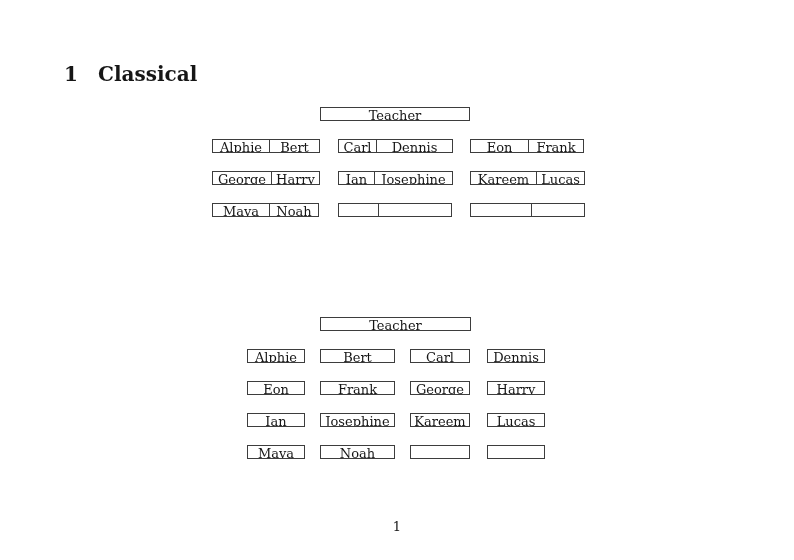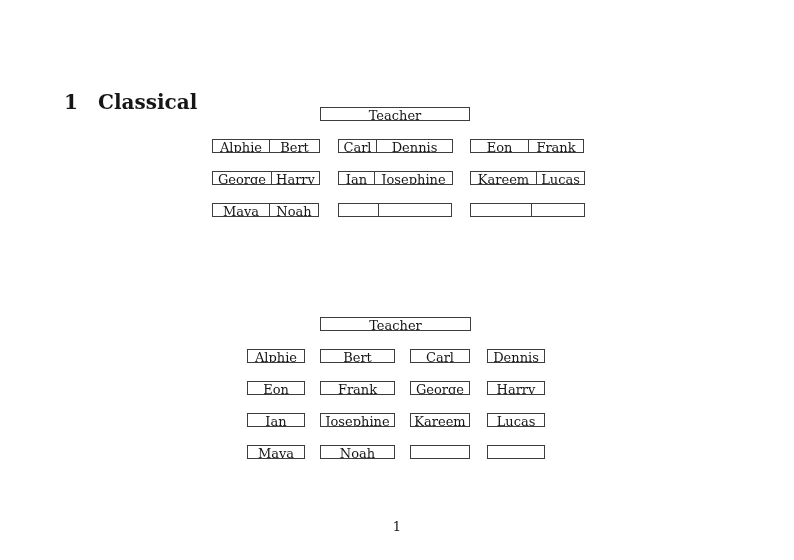--- a/index.html
+++ b/index.html
@@ -16,21 +16,20 @@
     color: #161616;
     overflow: hidden;
   }
   .heading {
     position: absolute;
     left: 64px;
     font-size: 20px;
     font-weight: bold;
     line-height: 22px;
     white-space: nowrap;
-    margin-top: 28px;
   }
   .heading .hnum {
     display: inline-block;
     width: 34px;
   }
   .box {
     position: absolute;
     box-sizing: border-box;
     height: 14px;
     border: 1px solid #3d3d3d;

